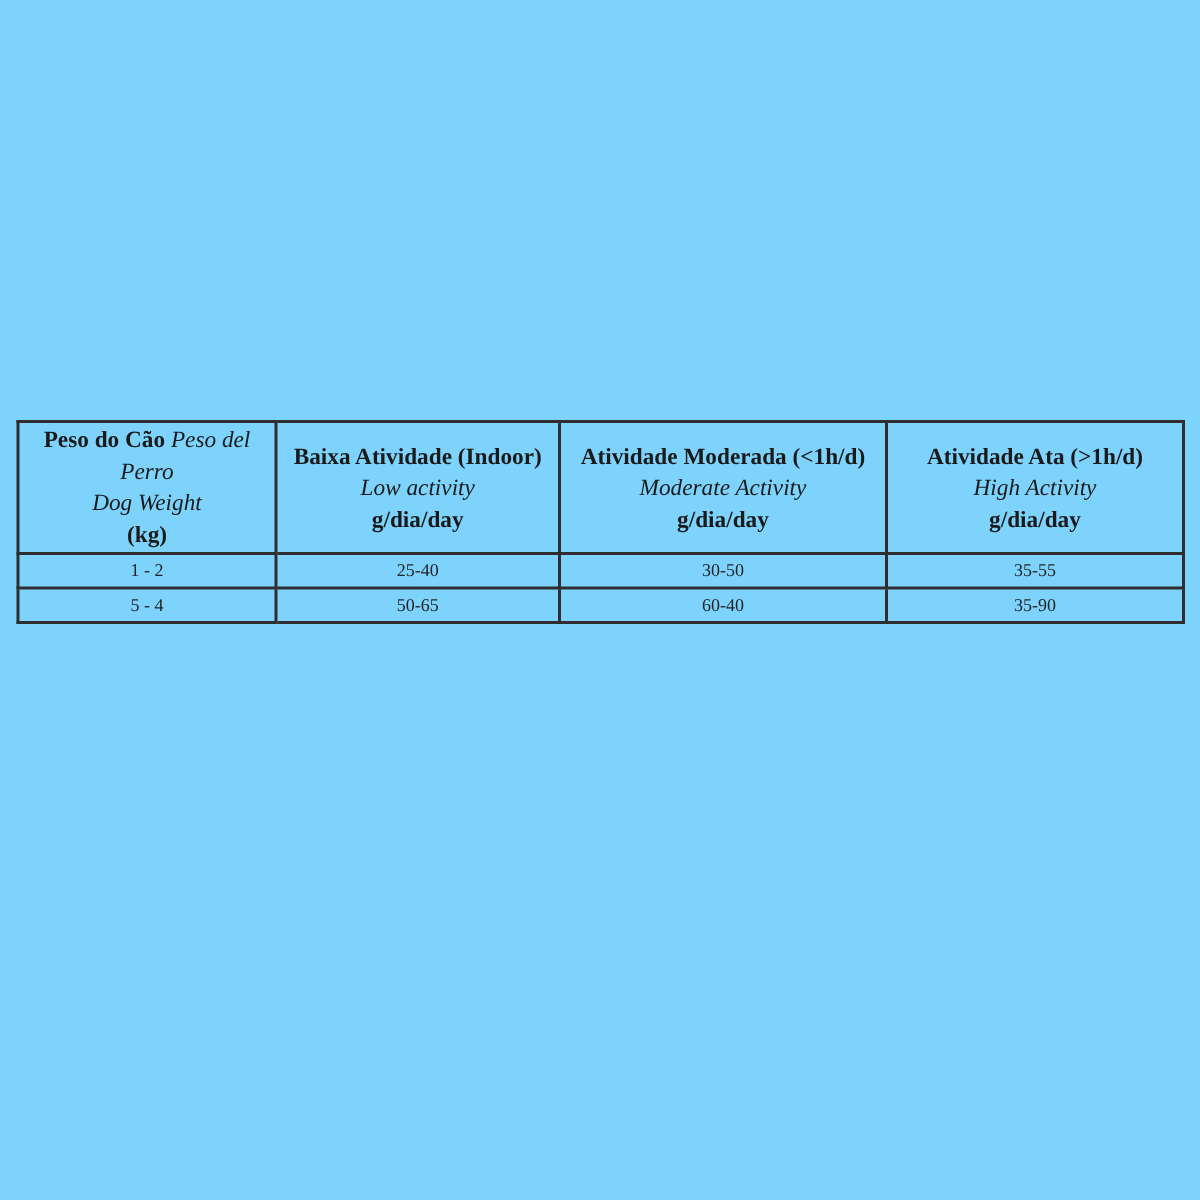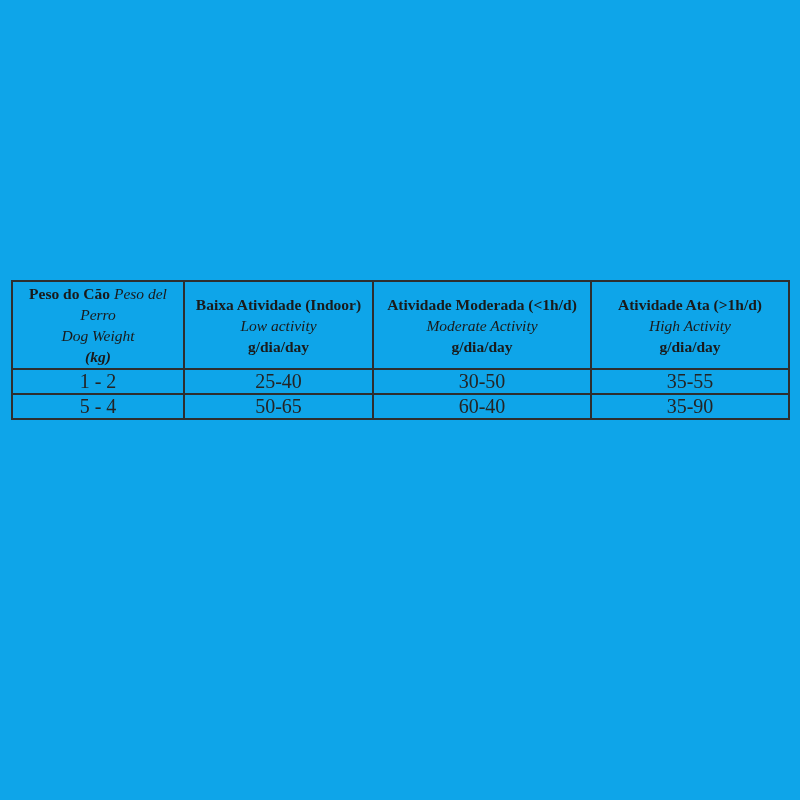--- a/index.html
+++ b/index.html
@@ -4,21 +4,21 @@
 <style>
   html, body {
     margin: 0;
     padding: 0;
     background: #ffffff;
   }
   .canvas {
     position: relative;
     width: 800px;
     height: 800px;
-    background: #0ea5e9;
+    background: #7dd3fc;
     font-family: "Liberation Serif", serif;
     color: #1d1d1d;
     overflow: hidden;
   }
   table.feeding-table {
     position: absolute;
     left: 11px;
     top: 280px;
     width: 777px;
     border-collapse: collapse;
@@ -32,32 +32,32 @@
     vertical-align: middle;
     overflow: hidden;
     white-space: nowrap;
   }
   .feeding-table thead th {
     height: 86px;
     font-weight: normal;
   }
   .feeding-table tbody td {
     height: 21px;
-    font-size: 20px;
+    font-size: 12px;
     color: #242424;
   }
   .h-line {
     font-size: 15.5px;
     line-height: 21px;
     color: #1a1a1a;
   }
   .h-line.wrap { white-space: normal; }
   .b  { font-weight: bold; }
   .i  { font-style: italic; }
-  .bi { font-weight: bold; font-style: italic; }
+  .bi { font-weight: bold; }
 </style>
 </head>
 <body>
 
 <div class="canvas">
   <table class="feeding-table">
     <colgroup>
       <col style="width:172px">
       <col style="width:189px">
       <col style="width:218px">

